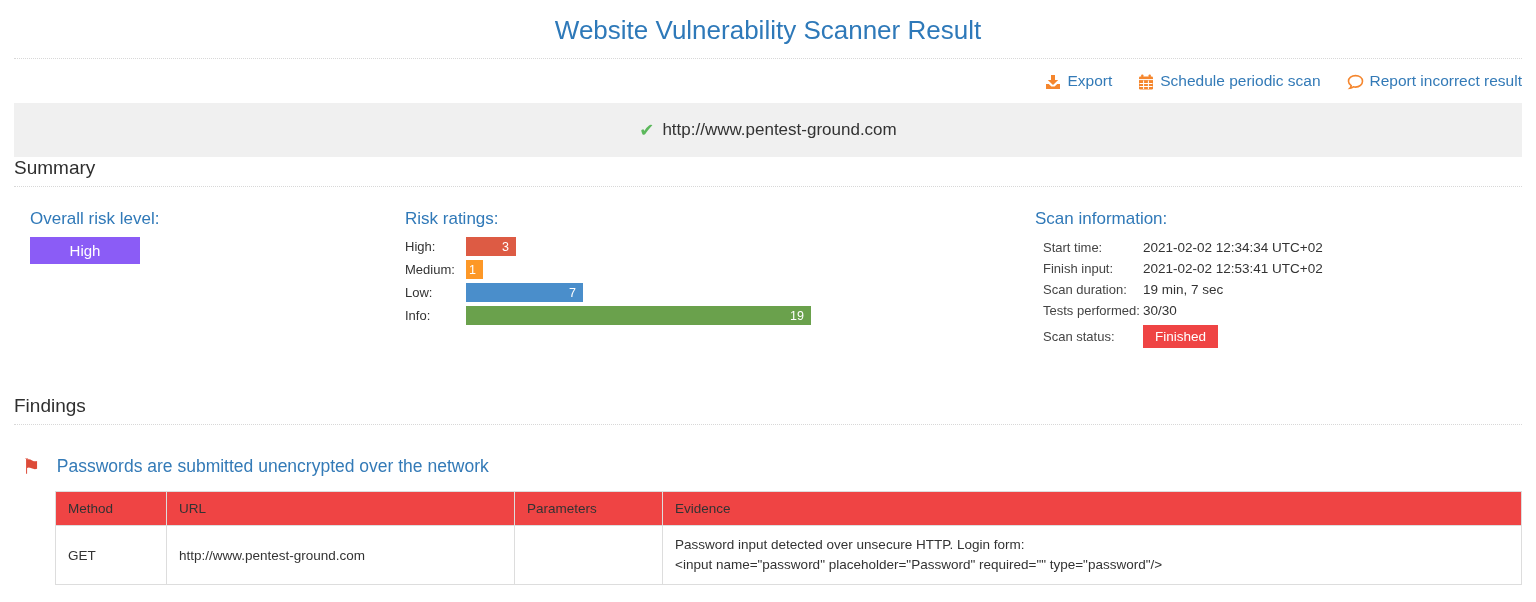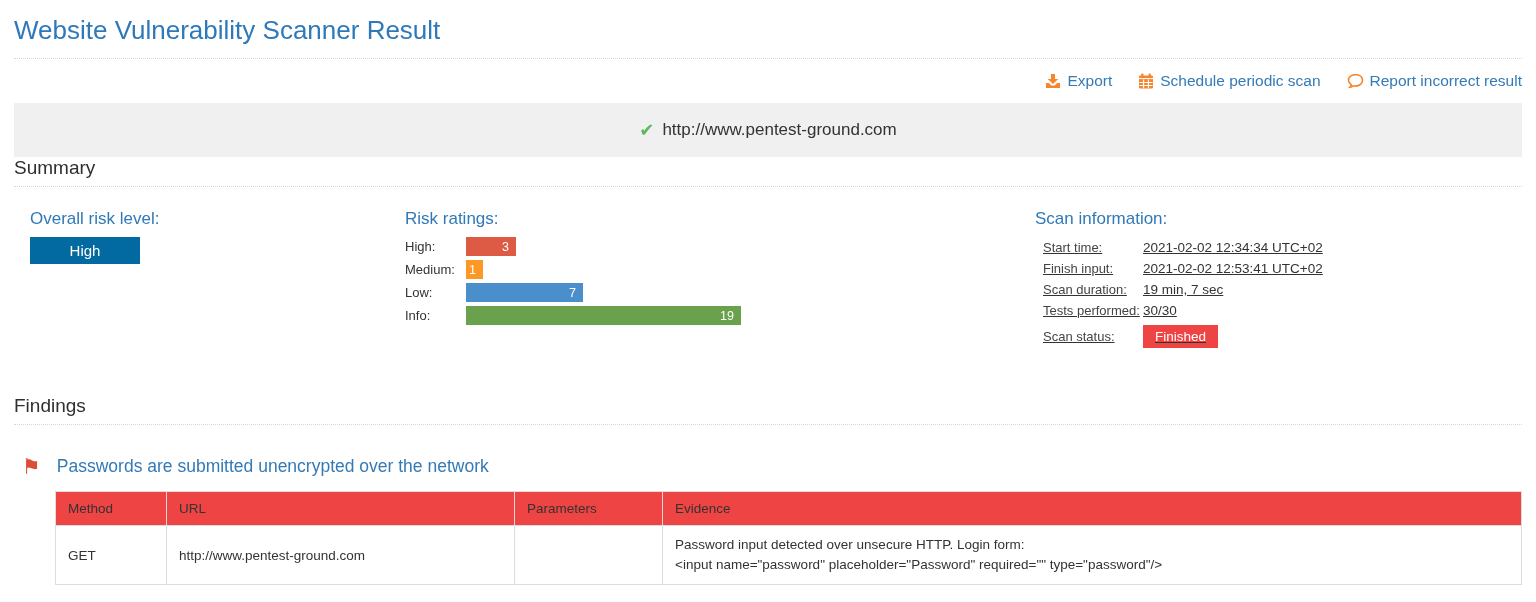--- a/index.html
+++ b/index.html
@@ -13,32 +13,33 @@
   .page { padding: 0 14px; }
 
   
   .page-title {
     margin-top: 15px;
     font-size: 26px;
     font-weight: 400;
     color: #2e79b9;
     padding-bottom: 12px;
     border-bottom: 1px dotted #d8d8d8;
+    text-align: center;
   }
   .actions-row {
     display: flex;
     justify-content: flex-end;
     align-items: center;
     gap: 26px;
     padding: 11px 0;
     height: 44px;
   }
   .action-link {
     display: inline-flex;
-    align-items: center;
+    align-items: flex-end;
     gap: 6px;
     color: #337ab7;
     font-size: 15.5px;
     cursor: pointer;
     text-decoration: none;
   }
   .action-link svg { display: block; }
 
   
   .url-bar {
@@ -80,21 +81,21 @@
     font-size: 17px;
     margin-bottom: 8px;
   }
   .summary-col1 { width: 375px; padding-left: 16px; }
   .summary-col2 { width: 630px; padding-left: 16px; }
   .summary-col3 { flex: 1; padding-left: 16px; }
 
   .overall-badge {
     width: 110px;
     height: 27px;
-    background: #0369a1;
+    background: #8b5cf6;
     color: #fff;
     font-size: 15px;
     display: flex;
     align-items: center;
     justify-content: center;
   }
 
   
   .bars { margin-top: 4px; }
   .bar-row { display: flex; align-items: center; margin-bottom: 4px; height: 19px; }
@@ -104,21 +105,21 @@
     color: #fff;
     font-size: 12.5px;
     display: flex;
     align-items: center;
     justify-content: flex-end;
     padding-right: 7px;
     overflow: hidden;
   }
 
   
-  .scan-rows { margin-top: 6px; padding-left: 8px; text-decoration: underline; }
+  .scan-rows { margin-top: 6px; padding-left: 8px; }
   .scan-row { display: flex; align-items: center; min-height: 21px; font-size: 13px; color: #444; }
   .scan-row-label { width: 100px; flex: none; }
   .scan-row-value { color: #333; font-size: 13.5px; }
   .scan-status-row { margin-top: 4px; }
   .status-badge {
     width: 75px;
     height: 23px;
     background: #ef4444;
     color: #fff;
     font-size: 13.5px;
@@ -228,21 +229,21 @@
           <div class="bar-row">
             <div class="bar-label">Medium:</div>
             <div class="bar" style="width: 17px; background: rgb(253, 152, 39);">1</div>
           </div>
           <div class="bar-row">
             <div class="bar-label">Low:</div>
             <div class="bar" style="width: 117px; background: rgb(74, 142, 203);">7</div>
           </div>
           <div class="bar-row">
             <div class="bar-label">Info:</div>
-            <div class="bar" style="width: 275px; background: rgb(106, 161, 76);">19</div>
+            <div class="bar" style="width: 345px; background: rgb(106, 161, 76);">19</div>
           </div>
         </div>
     </div>
 
     <div class="summary-col3">
       <div class="col-label">Scan information:</div>
       <div class="scan-rows">
         <div class="scan-row">
           <span class="scan-row-label">Start time:</span>
           <span class="scan-row-value">2021-02-02 12:34:34 UTC+02</span>

